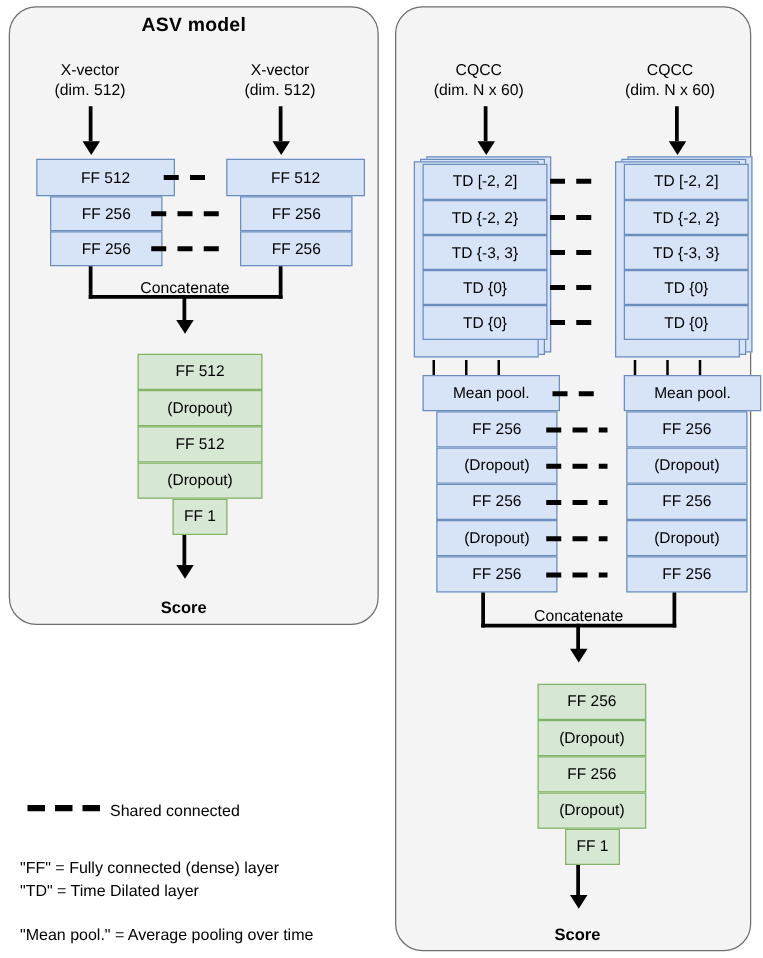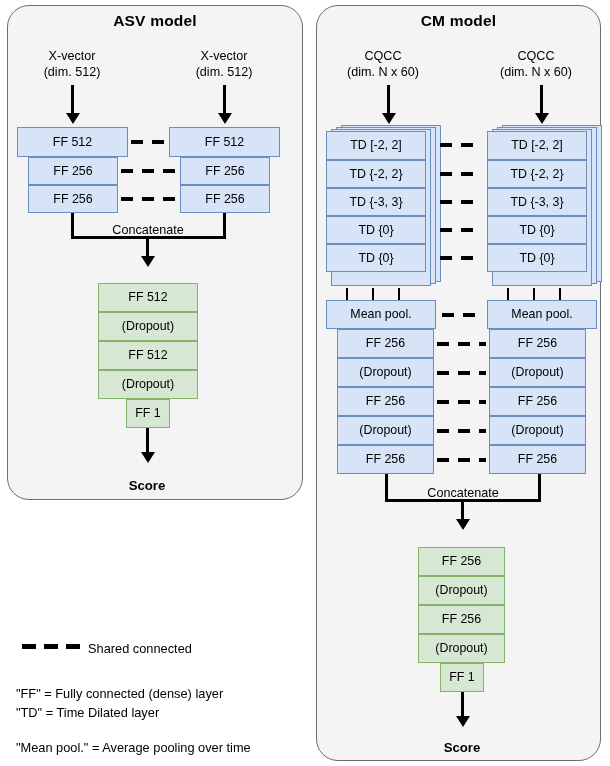--- a/index.html
+++ b/index.html
@@ -9,21 +9,21 @@
 
   
   .frame{position:absolute;background:#f4f4f4;border:1.6px solid #6e6e6e;
          border-radius:22px;box-sizing:border-box;}
   .frame-title{position:absolute;width:100%;text-align:center;
                font-size:15.5px;font-weight:bold;letter-spacing:.2px;}
 
   
   .node{position:absolute;box-sizing:border-box;display:flex;
         align-items:center;justify-content:center;
-        font-size:12.4px;line-height:1;white-space:nowrap;}
+        font-size:12.4px;line-height:1;white-space:nowrap;margin-left:12px;}
   .blue{background:#d7e3f7;border:1px solid #6c8ebf;}
   .green{background:#d6e8d4;border:1px solid #82b366;}
 
   
   .stackwrap{position:absolute;}
   .stackwrap .shadowlayer{position:absolute;background:#d7e3f7;
         border:1px solid #6c8ebf;box-sizing:border-box;}
 
   
   .lbl{position:absolute;font-size:12.6px;line-height:15px;text-align:center;
@@ -95,21 +95,20 @@
   <div class="node green" style="left:98px;top:312px;width:100px;height:29px;">(Dropout)</div>
   <div class="node green" style="left:98px;top:341px;width:100px;height:29px;">FF 512</div>
   <div class="node green" style="left:98px;top:370px;width:100px;height:29px;">(Dropout)</div>
   <div class="node green" style="left:126px;top:399px;width:44px;height:29px;">FF 1</div>
 
   <div class="vline" style="left:146px;top:428px;height:26px;"></div>
   <div class="arrowdown" style="left:140.5px;top:452px;"></div>
   <div class="lbl bold" style="left:97px;top:478px;width:100px;">Score</div>
 
   <div class="frame" style="left:316px;top:5px;width:285px;height:756px;"></div>
-  <div class="frame-title" style="left:316px;top:12px;width:285px;">CM model</div>
 
   <div class="lbl" style="left:325px;top:49px;width:116px;">CQCC</div>
   <div class="lbl" style="left:325px;top:65px;width:116px;">(dim. N x 60)</div>
   <div class="lbl" style="left:478px;top:49px;width:116px;">CQCC</div>
   <div class="lbl" style="left:478px;top:65px;width:116px;">(dim. N x 60)</div>
 
   <div class="vline" style="left:387px;top:85px;height:28px;"></div>
   <div class="arrowdown" style="left:381.5px;top:113px;"></div>
   <div class="vline" style="left:540px;top:85px;height:28px;"></div>
   <div class="arrowdown" style="left:534.5px;top:113px;"></div>

